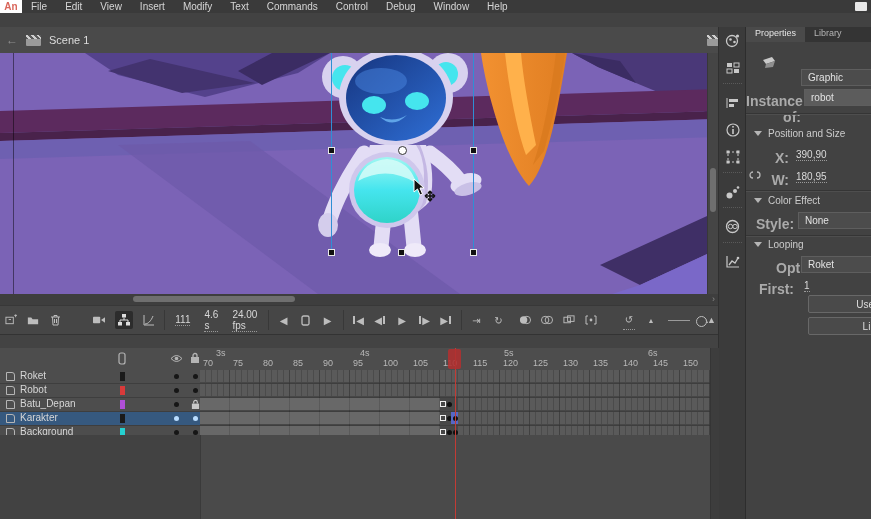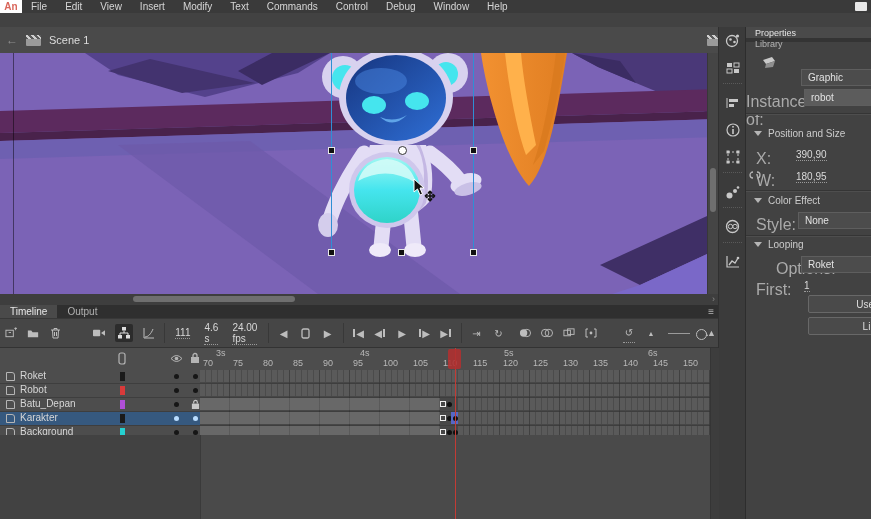--- a/index.html
+++ b/index.html
@@ -50,28 +50,28 @@
   #stage-hthumb{position:absolute;left:133px;top:2px;width:162px;height:6px;background:#6f6f6f;border-radius:3px;}
   #hscroll-arrow{position:absolute;right:3px;top:0;color:#8a8a8a;font-size:9px;}
 
   
   #dock{left:718px;top:27px;width:27px;height:492px;background:#3b3b3b;border-left:1px solid #303030;}
   .dock-icon{width:27px;height:27px;display:flex;align-items:center;justify-content:center;color:#c8c8c8;}
   .dock-sep{height:5px;border-top:1px dotted #5a5a5a;margin:2px 4px 0 4px;}
 
   
   #props{left:745px;top:27px;width:126px;height:492px;background:#424242;border-left:1px solid #2d2d2d;}
-  #props-tabs{height:15px;background:#343434;display:flex;flex-direction:column;}
+  #props-tabs{height:15px;background:#343434;display:flex;}
   .ptab{padding:1px 9px 0 9px;font-size:9px;color:#b5b5b5;}
   .ptab.active{background:#4a4a4a;color:#e4e4e4;}
   #symbol-row{position:absolute;left:14px;top:28px;display:flex;align-items:center;}
   .field{background:#4c4c4c;border:1px solid #5e5e5e;height:15px;display:flex;align-items:center;
          padding:0 6px;font-size:10px;color:#e2e2e2;}
   .field.edit{background:#5c5c5c;}
-  .plabel{font-size:16px;color:#aaaaaa;text-align:left;}
+  .plabel{font-size:14px;color:#aaaaaa;text-align:right;font-weight:bold;}
   .hot{color:#dadada;border-bottom:1px dotted #9a9a9a;font-size:10px;}
   .sec-head{display:flex;align-items:center;gap:6px;color:#cccccc;font-size:10px;}
   .tri{width:0;height:0;border-left:4px solid transparent;border-right:4px solid transparent;border-top:5px solid #b5b5b5;}
   .pdivider{position:absolute;left:0;width:126px;height:1px;background:#353535;border-bottom:1px solid #4e4e4e;}
   .pbutton{position:absolute;left:62px;width:130px;height:16px;background:#4a4a4a;border:1px solid #686868;
            border-radius:2px;font-size:10px;color:#dedede;display:flex;align-items:center;justify-content:center;}
 
   
   #timeline{left:0;top:305px;width:718px;height:214px;background:#434343;}
   #tl-tabs{height:13px;background:#2f2f2f;display:flex;}
@@ -402,25 +402,20 @@
     <span class="hot abs" style="left:58px;top:253px;">1</span>
     <div class="pbutton" style="top:268px;">
       <span>Use Fra</span>
     </div>
     <div class="pbutton" style="top:290px;">
       <span>Lip S</span>
     </div>
   </div>
 
   <div class="abs" id="timeline">
-    <div id="tl-tabs">
-      <div class="tl-tab active">Timeline</div>
-      <div class="tl-tab">Output</div>
-      <div id="tl-menu">≡</div>
-    </div>
 
     <div id="tl-toolbar">
       <span class="tb-icon">
         <svg width="13" height="12" viewBox="0 0 13 12">
             <rect x="1" y="3" width="8" height="7" fill="none" stroke="#bdbdbd"></rect>
             <path d="M10 1 H13 M11.5 0 V3 M4 5.5 H6.5" stroke="#bdbdbd"></path>
           </svg>
       </span>
       <span class="tb-icon">
         <svg width="14" height="11" viewBox="0 0 14 11">

